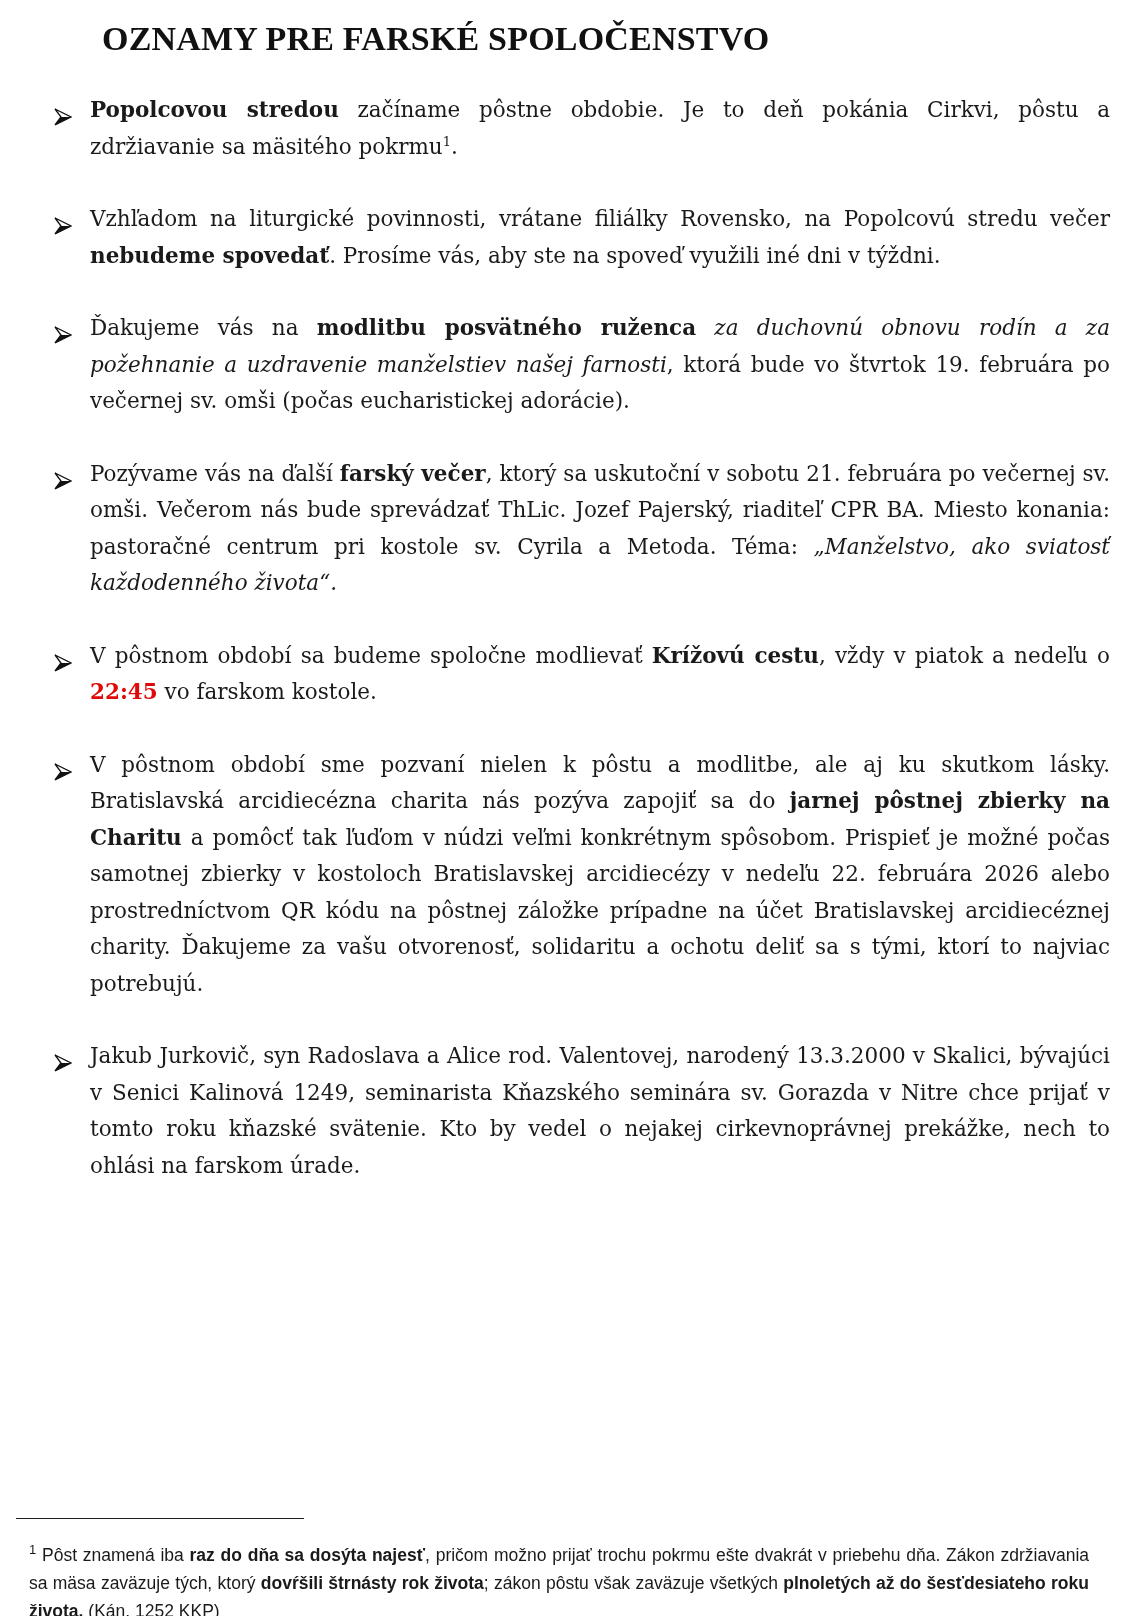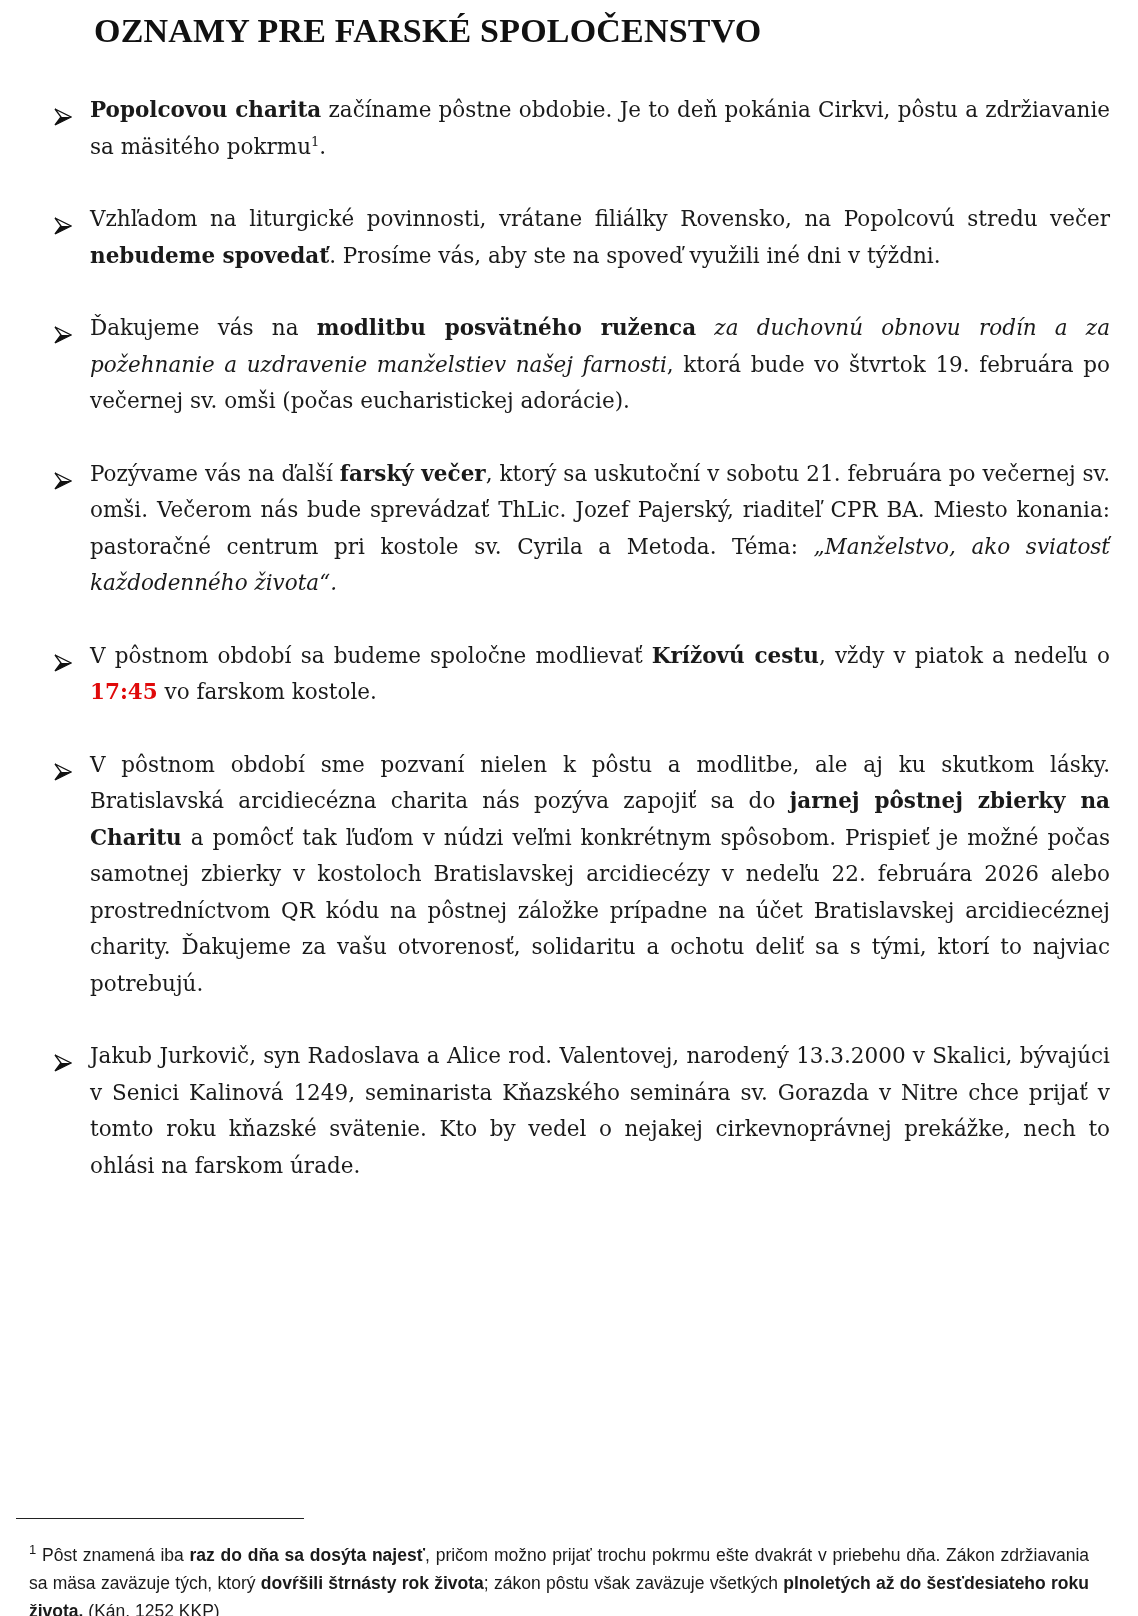--- a/index.html
+++ b/index.html
@@ -8,21 +8,21 @@
       height: 1616px;
       position: relative;
       overflow: hidden;
       font-family: "DejaVu Serif", "Liberation Serif", serif;
       color: #1a1a1a;
     }
     .page-title {
       position: absolute;
       left: 90px;
       top: 8px;
-      margin: 4px;
+      margin: 12px;
       font-family: "Liberation Serif", "DejaVu Serif", serif;
       font-weight: bold;
       font-size: 34px;
       letter-spacing: 0.2px;
       color: #111;
     }
     .items {
       position: absolute;
       left: 54px;
       top: 92px;
@@ -75,21 +75,21 @@
 <body>
 
 <h1 class="page-title">OZNAMY PRE FARSKÉ SPOLOČENSTVO</h1>
 
 <div class="items" id="items">
     <div class="item">
       <span class="bullet"><svg viewBox="0 0 18 18" width="18" height="18">
           <path d="M1 1 L17 9 L1 17 L7 9 Z" fill="#fff" stroke="#111" stroke-width="1.3" stroke-linejoin="miter"></path>
           <path d="M1 17 L17 9 L7 9 Z" fill="#111"></path>
         </svg></span>
-      <p><span class="b">Popolcovou charita</span><span> začíname pôstne obdobie. Je to deň pokánia Cirkvi, pôstu a zdržiavanie sa mäsitého pokrmu</span><sup>1</sup><span>.</span></p>
+      <p><span class="b">Popolcovou stredou</span><span> začíname pôstne obdobie. Je to deň pokánia Cirkvi, pôstu a zdržiavanie sa mäsitého pokrmu</span><sup>1</sup><span>.</span></p>
     </div>
     <div class="item">
       <span class="bullet"><svg viewBox="0 0 18 18" width="18" height="18">
           <path d="M1 1 L17 9 L1 17 L7 9 Z" fill="#fff" stroke="#111" stroke-width="1.3" stroke-linejoin="miter"></path>
           <path d="M1 17 L17 9 L7 9 Z" fill="#111"></path>
         </svg></span>
       <p><span>Vzhľadom na liturgické povinnosti, vrátane filiálky Rovensko, na Popolcovú stredu večer </span><span class="b">nebudeme spovedať</span><span>. Prosíme vás, aby ste na spoveď využili iné dni v týždni.</span></p>
     </div>
     <div class="item">
       <span class="bullet"><svg viewBox="0 0 18 18" width="18" height="18">
@@ -103,21 +103,21 @@
           <path d="M1 1 L17 9 L1 17 L7 9 Z" fill="#fff" stroke="#111" stroke-width="1.3" stroke-linejoin="miter"></path>
           <path d="M1 17 L17 9 L7 9 Z" fill="#111"></path>
         </svg></span>
       <p><span>Pozývame vás na ďalší </span><span class="b">farský večer</span><span>, ktorý sa uskutoční v sobotu 21. februára po večernej sv. omši. Večerom nás bude sprevádzať ThLic. Jozef Pajerský, riaditeľ CPR BA. Miesto konania: pastoračné centrum pri kostole sv. Cyrila a Metoda. Téma: </span><span class="i">„Manželstvo, ako sviatosť každodenného života“.</span></p>
     </div>
     <div class="item">
       <span class="bullet"><svg viewBox="0 0 18 18" width="18" height="18">
           <path d="M1 1 L17 9 L1 17 L7 9 Z" fill="#fff" stroke="#111" stroke-width="1.3" stroke-linejoin="miter"></path>
           <path d="M1 17 L17 9 L7 9 Z" fill="#111"></path>
         </svg></span>
-      <p><span>V pôstnom období sa budeme spoločne modlievať </span><span class="b">Krížovú cestu</span><span>, vždy v piatok a nedeľu o </span><span class="red">17:45</span><span> vo farskom kostole.</span></p>
+      <p><span>V pôstnom období sa budeme spoločne modlievať </span><span class="b">Krížovú cestu</span><span>, vždy v piatok a nedeľu o </span><span class="red">22:45</span><span> vo farskom kostole.</span></p>
     </div>
     <div class="item">
       <span class="bullet"><svg viewBox="0 0 18 18" width="18" height="18">
           <path d="M1 1 L17 9 L1 17 L7 9 Z" fill="#fff" stroke="#111" stroke-width="1.3" stroke-linejoin="miter"></path>
           <path d="M1 17 L17 9 L7 9 Z" fill="#111"></path>
         </svg></span>
       <p><span>V pôstnom období sme pozvaní nielen k pôstu a modlitbe, ale aj ku skutkom lásky. Bratislavská arcidiecézna charita nás pozýva zapojiť sa do </span><span class="b">jarnej pôstnej zbierky na Charitu</span><span> a pomôcť tak ľuďom v núdzi veľmi konkrétnym spôsobom. Prispieť je možné počas samotnej zbierky v kostoloch Bratislavskej arcidiecézy v nedeľu 22. februára 2026 alebo prostredníctvom QR kódu na pôstnej záložke prípadne na účet Bratislavskej arcidiecéznej charity. Ďakujeme za vašu otvorenosť, solidaritu a ochotu deliť sa s tými, ktorí to najviac potrebujú.</span></p>
     </div>
     <div class="item">
       <span class="bullet"><svg viewBox="0 0 18 18" width="18" height="18">

